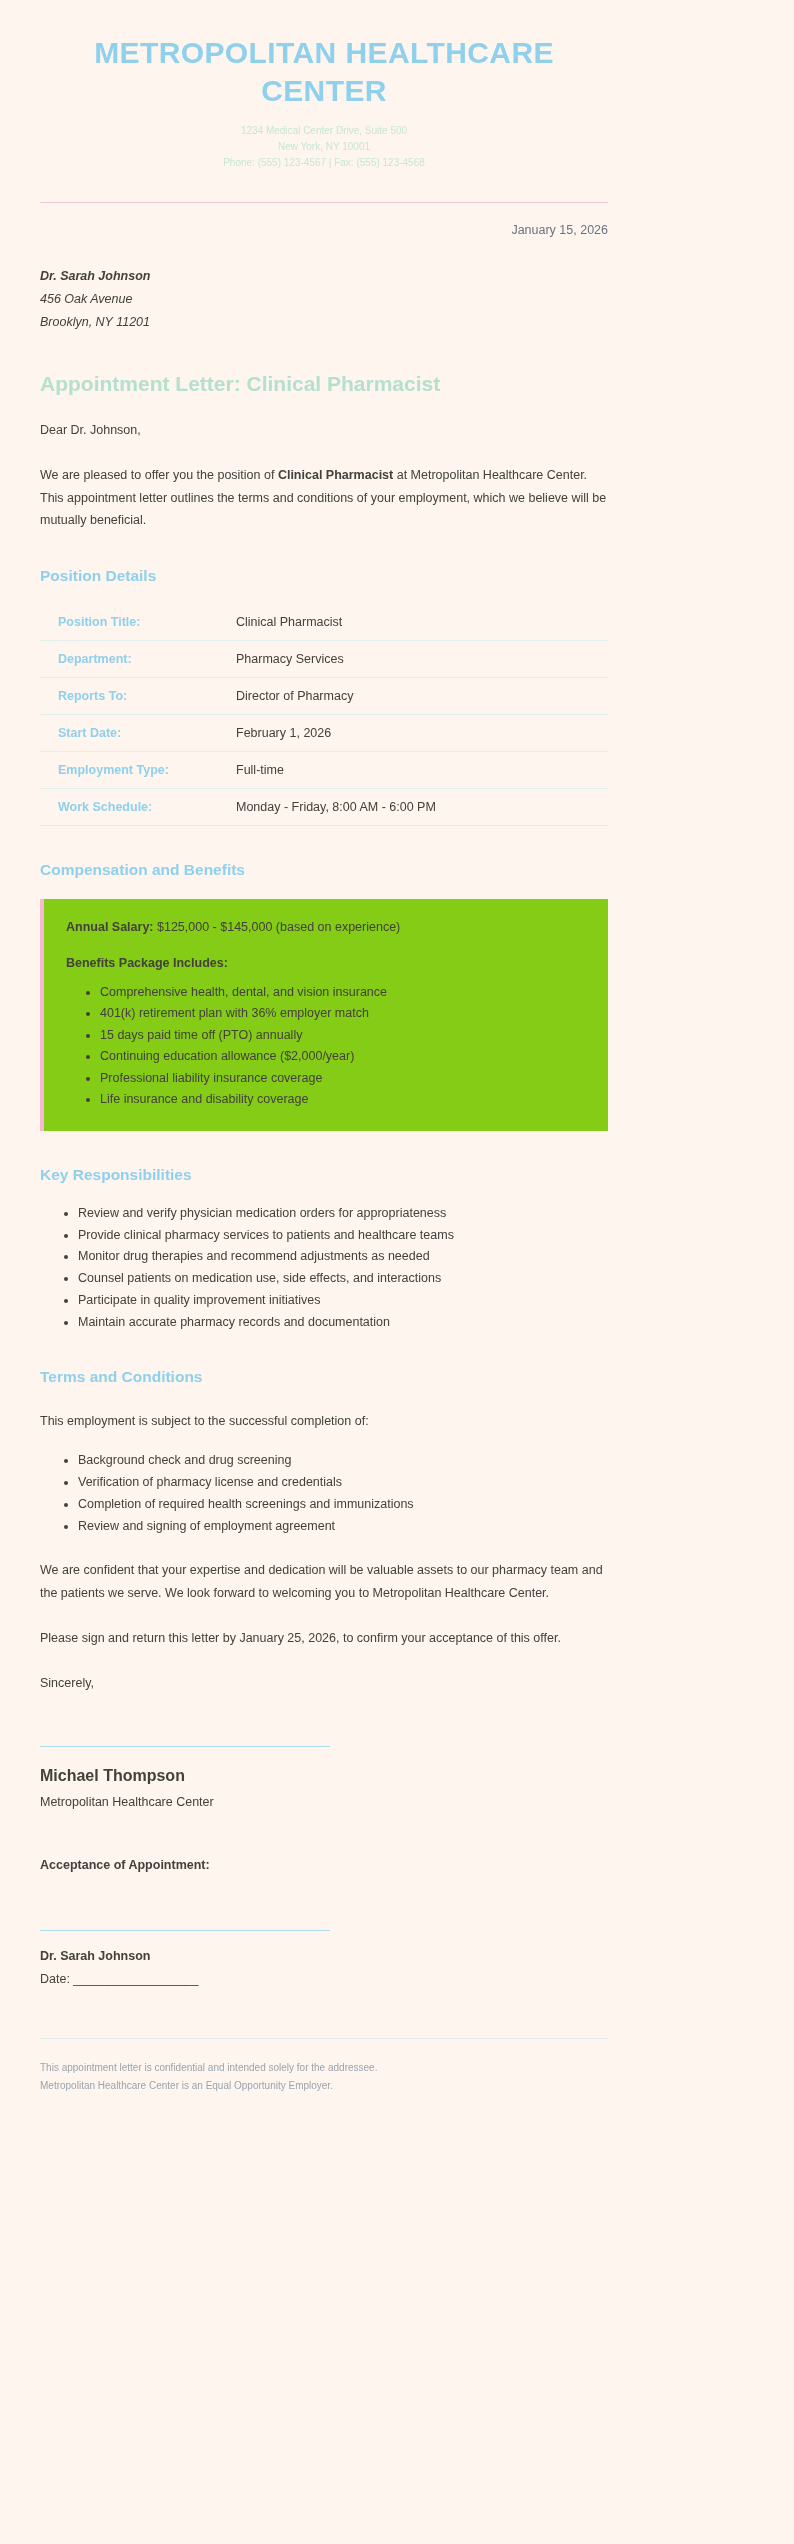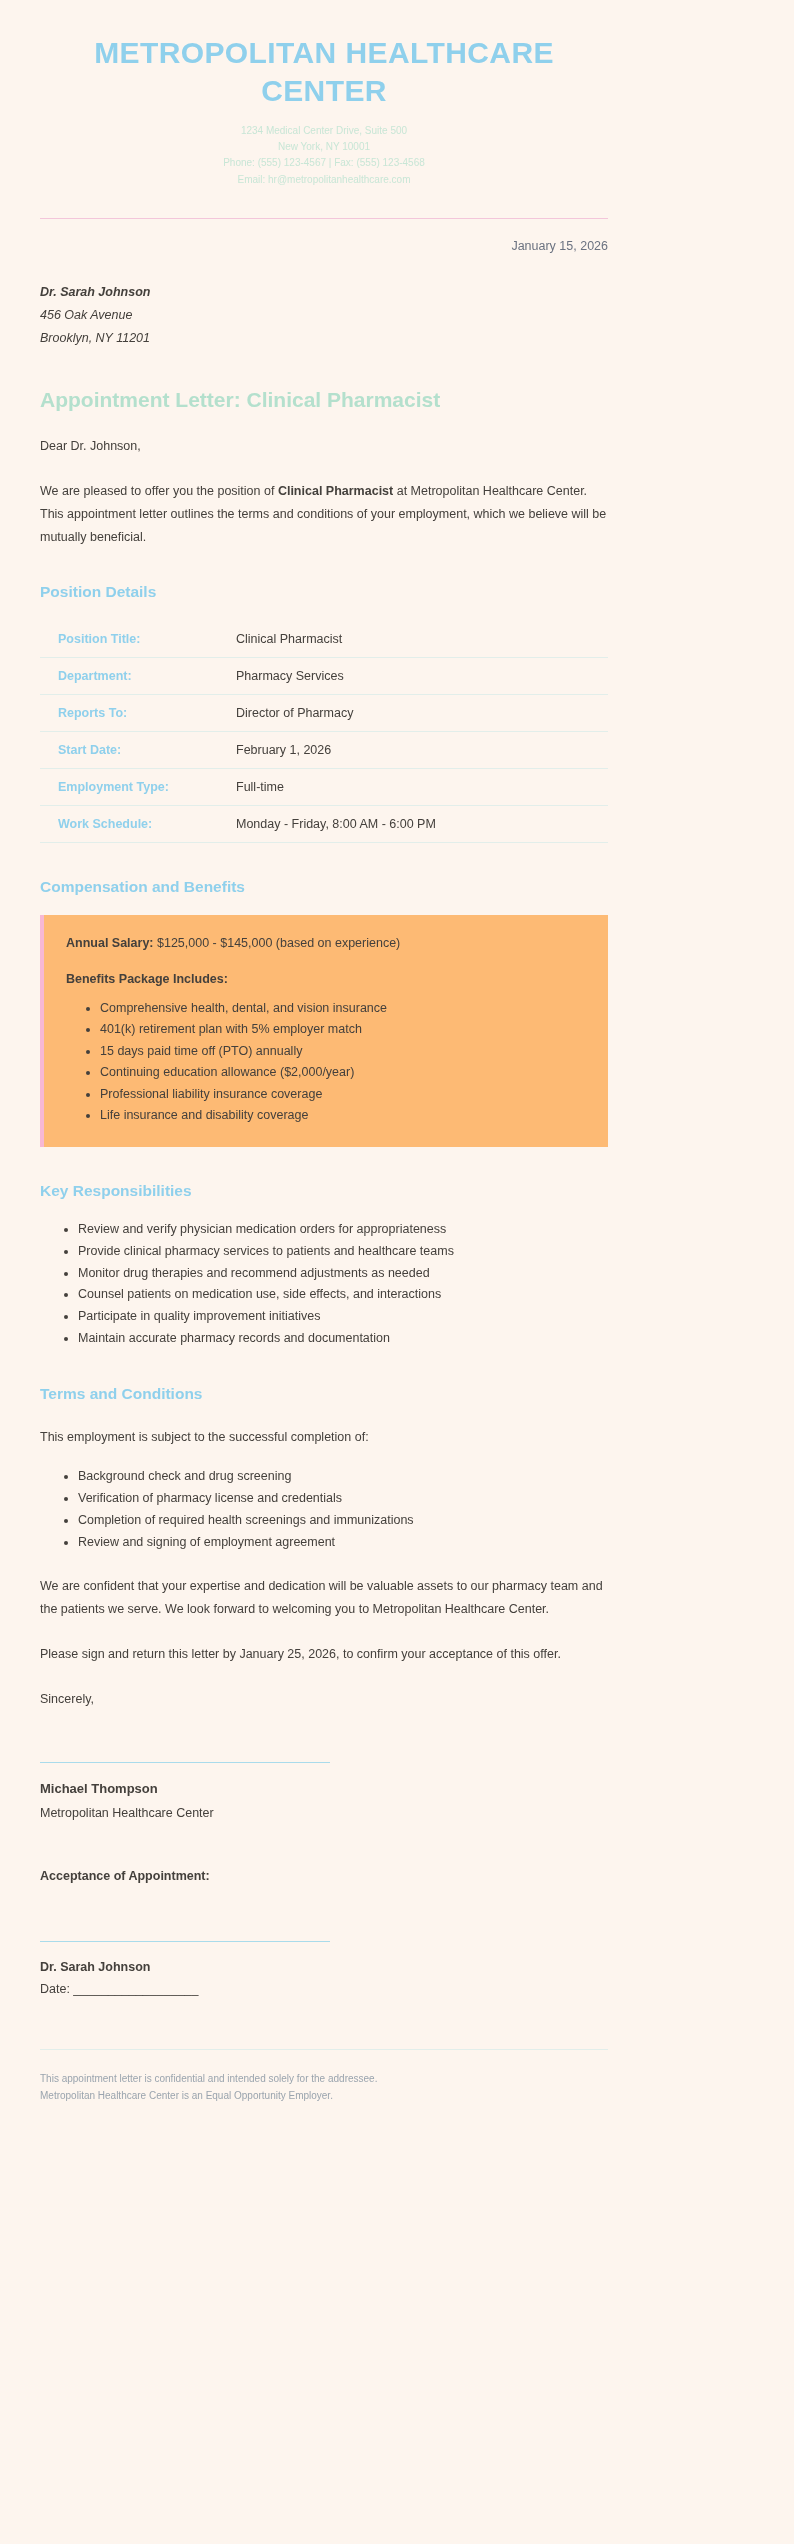--- a/index.html
+++ b/index.html
@@ -118,21 +118,21 @@
     font-weight: bold;
     padding-left: 18px;
   }
   .details-table td.value {
     color: #44403c;
   }
 
   
   .highlight-box {
     margin-top: 18px;
-    background: #fdba74;
+    background: #84cc16;
     border-left: 4px solid #f7b8d4;
     padding: 18px 22px 20px 22px;
     box-sizing: border-box;
   }
   .highlight-box .salary-line {
     font-size: 12.5px;
     line-height: 1.7;
     margin: 0;
   }
   .highlight-box .benefits-title {
@@ -163,21 +163,21 @@
   
   .sig-block {
     margin-top: 52px;
   }
   .sig-line {
     width: 290px;
     border-bottom: 1px solid #a9dbeb;
     height: 0;
   }
   .sig-name {
-    font-size: 13px;
+    font-size: 16px;
     font-weight: bold;
     margin-top: 14px;
     line-height: 1.85;
   }
   .sig-meta {
     font-size: 12.5px;
     line-height: 1.85;
   }
   .acceptance-title {
     font-size: 12.5px;
@@ -221,21 +221,20 @@
 </head>
 <body>
 
 <div class="page">
 
   <header class="letterhead">
     <h1 class="org-name">METROPOLITAN HEALTHCARE CENTER</h1>
     <div class="org-contact-line">1234 Medical Center Drive, Suite 500</div>
     <div class="org-contact-line">New York, NY 10001</div>
     <div class="org-contact-line">Phone: (555) 123-4567 | Fax: (555) 123-4568</div>
-    <div class="org-contact-line">Email: hr@metropolitanhealthcare.com</div>
   </header>
   <hr class="letterhead-rule">
 
   <div class="date-line">January 15, 2026</div>
 
   <address class="recipient">
     <div class="recipient-name">Dr. Sarah Johnson</div>
     <div>456 Oak Avenue</div>
     <div>Brooklyn, NY 11201</div>
   </address>
@@ -274,21 +273,21 @@
       </tr>
     </tbody>
   </table>
 
   <h3 class="section-heading">Compensation and Benefits</h3>
   <div class="highlight-box">
     <p class="salary-line"><b>Annual Salary:</b><span> $125,000 - $145,000 (based on experience)</span></p>
     <p class="benefits-title">Benefits Package Includes:</p>
     <ul>
       <li>Comprehensive health, dental, and vision insurance</li>
-      <li>401(k) retirement plan with 5% employer match</li>
+      <li>401(k) retirement plan with 36% employer match</li>
       <li>15 days paid time off (PTO) annually</li>
       <li>Continuing education allowance ($2,000/year)</li>
       <li>Professional liability insurance coverage</li>
       <li>Life insurance and disability coverage</li>
     </ul>
   </div>
 
   <h3 class="section-heading">Key Responsibilities</h3>
   <ul class="plain-list">
     <li>Review and verify physician medication orders for appropriateness</li>

